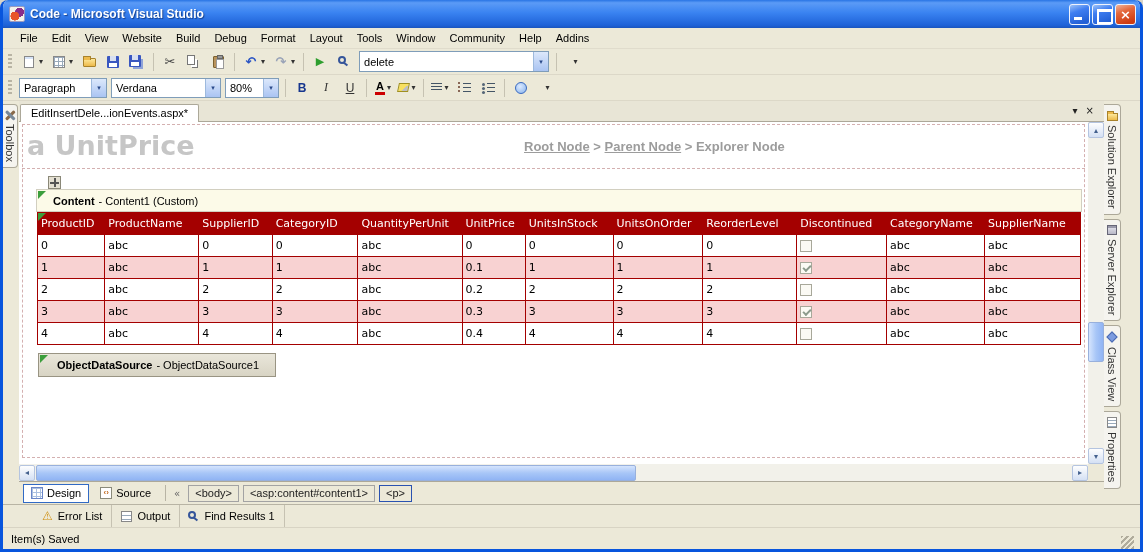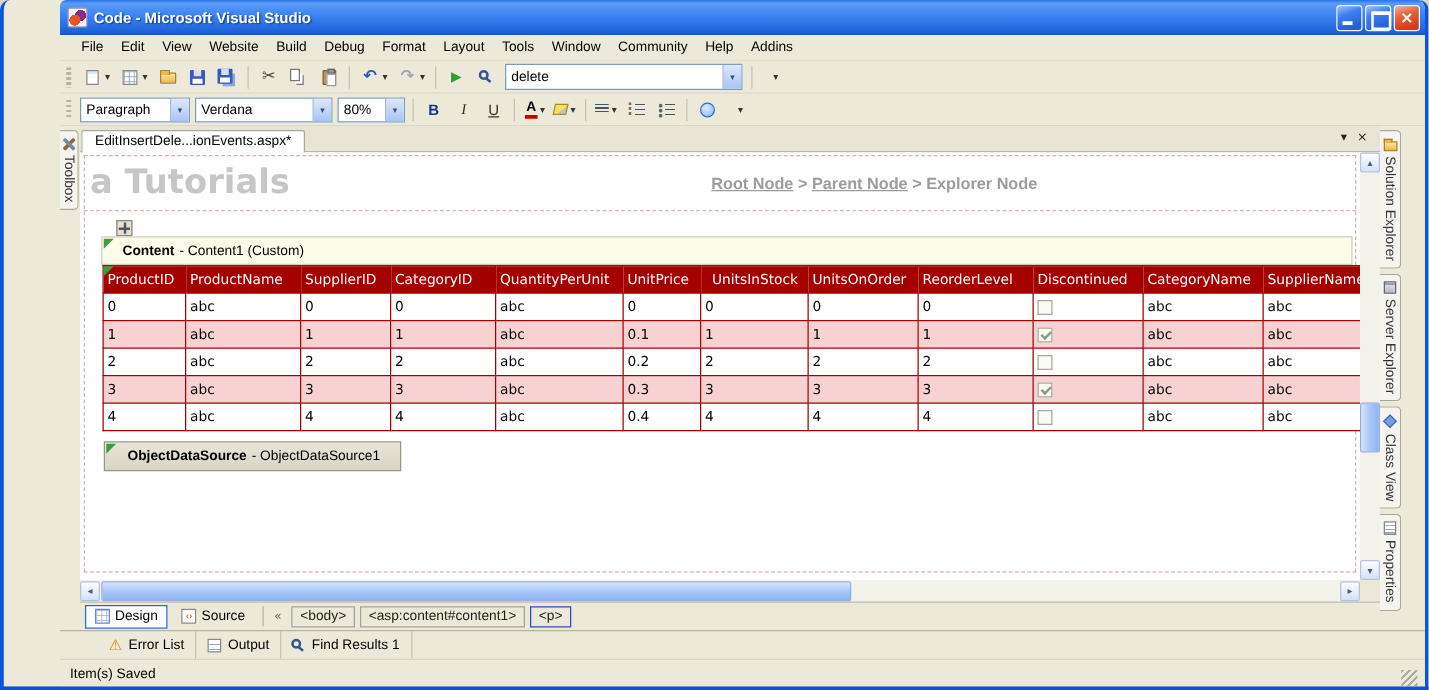--- a/index.html
+++ b/index.html
@@ -1,19 +1,19 @@
 <!DOCTYPE html>
 <html style="--grid-header-bg: #a40000; --grid-border: #a40000; --grid-alt-row-bg: #f8d2d2;"><head>
 <meta charset="utf-8">
 <style>
   html,body{margin:0;padding:0;background:#d8d4c8;}
   *{box-sizing:border-box;}
   .window{width:1143px;height:552px;border:3px solid #0855dd;border-top:none;border-radius:8px 8px 0 0;
     overflow:hidden;display:flex;flex-direction:column;background:#ece9d8;
-    font-family:"Liberation Sans",sans-serif;font-size:11px;color:#000;padding-left:45px;}
+    font-family:"Liberation Sans",sans-serif;font-size:11px;color:#000;}
   
   .titlebar{height:28px;flex:none;display:flex;align-items:center;gap:5px;padding:0 4px 0 6px;border-radius:5px 5px 0 0;
     background:linear-gradient(180deg,#2874e4 0%,#5b9bf6 10%,#3a83f1 45%,#1e62d8 90%,#1a55bd 100%);}
   .appicon{width:16px;height:16px;border-radius:2px;border:1px solid #9a9ac0;flex:none;
     background:radial-gradient(circle at 35% 65%,#e8542a 0 34%,transparent 35%),
                radial-gradient(circle at 68% 38%,#8a2d8a 0 34%,transparent 35%),#f4f2ea;}
   .title{flex:1;color:#fff;font-weight:bold;font-size:12px;text-shadow:1px 1px 1px #15418f;white-space:nowrap;overflow:hidden;}
   .winbtns{display:flex;gap:2px;}
   .wbtn{position:relative;width:21px;height:21px;border-radius:3px;border:1px solid #eef2fc;
     display:flex;align-items:center;justify-content:center;color:#fff;font-size:13px;font-weight:bold;}
@@ -316,21 +316,21 @@
         <div class="doc-tab"><span>EditInsertDele...ionEvents.aspx*</span></div>
         <span class="ts-right">
           <span class="ts-btn">▾</span>
           <span class="ts-btn">×</span>
         </span>
       </div>
 
       <div class="design-host">
         <div class="surface">
           <div class="master-region"></div>
-          <div class="watermark">a Tutorials</div>
+          <div class="watermark">a UnitPrice</div>
           <div class="breadcrumb"><span class="bc-item link">Root Node</span><span class="bc-sep"> &gt; </span><span class="bc-item link">Parent Node</span><span class="bc-sep"> &gt; </span><span class="bc-item">Explorer Node</span></div>
           <div class="header-sep"></div>
           <div class="handle"></div>
           <div class="content-region">
             <div class="region-head">
               <span class="smart-tag"></span>
               <span class="rh-name">Content</span>
               <span class="rh-detail">- Content1 (Custom)</span>
             </div>
             <div class="region-body">
@@ -338,21 +338,21 @@
                 <span class="smart-tag"></span>
                 <table class="grid">
                   <thead>
                       <tr>
                         <th style="width: 66px;">ProductID</th>
                         <th style="width: 92px;">ProductName</th>
                         <th style="width: 72px;">SupplierID</th>
                         <th style="width: 84px;">CategoryID</th>
                         <th style="width: 102px;">QuantityPerUnit</th>
                         <th style="width: 62px;">UnitPrice</th>
-                        <th style="width: 86px; text-align: center;">UnitsInStock</th>
+                        <th style="width: 86px;">UnitsInStock</th>
                         <th style="width: 88px;">UnitsOnOrder</th>
                         <th style="width: 92px;">ReorderLevel</th>
                         <th style="width: 88px;">Discontinued</th>
                         <th style="width: 96px;">CategoryName</th>
                         <th style="width: 94px;">SupplierName</th>
                       </tr>
                     </thead>
                   <tbody>
                       <tr>
                         <td>0</td>

